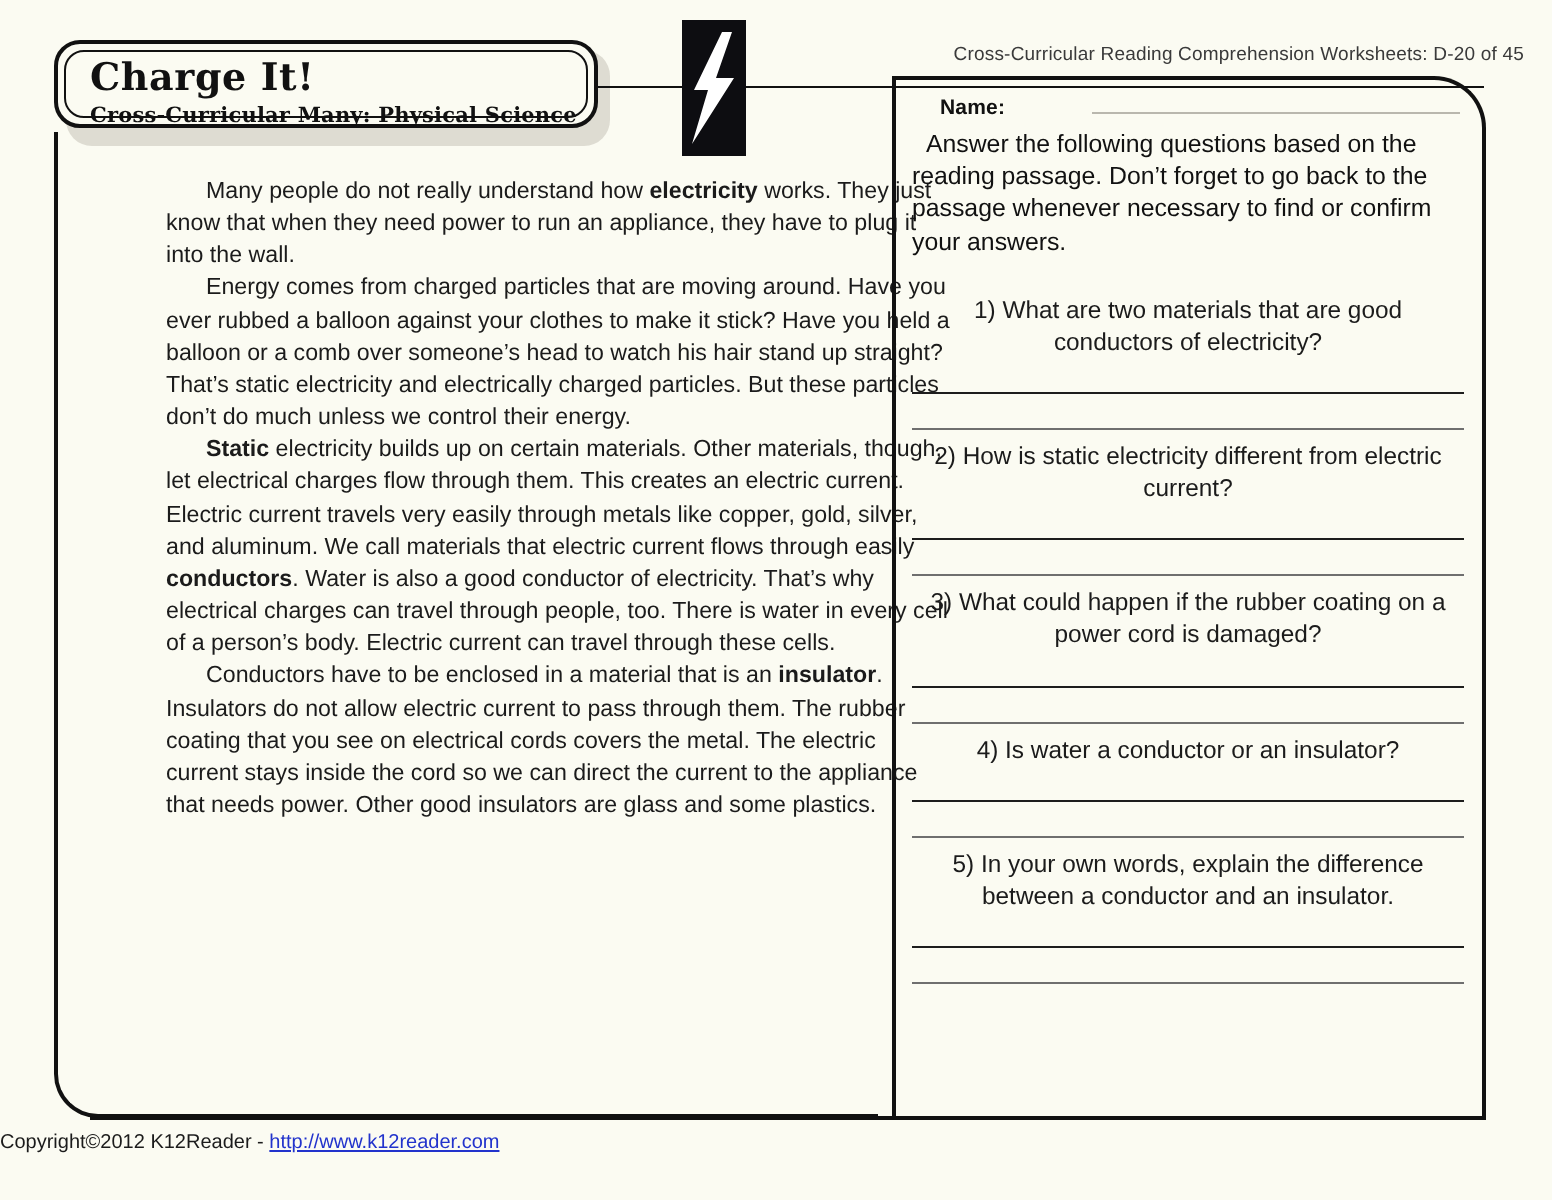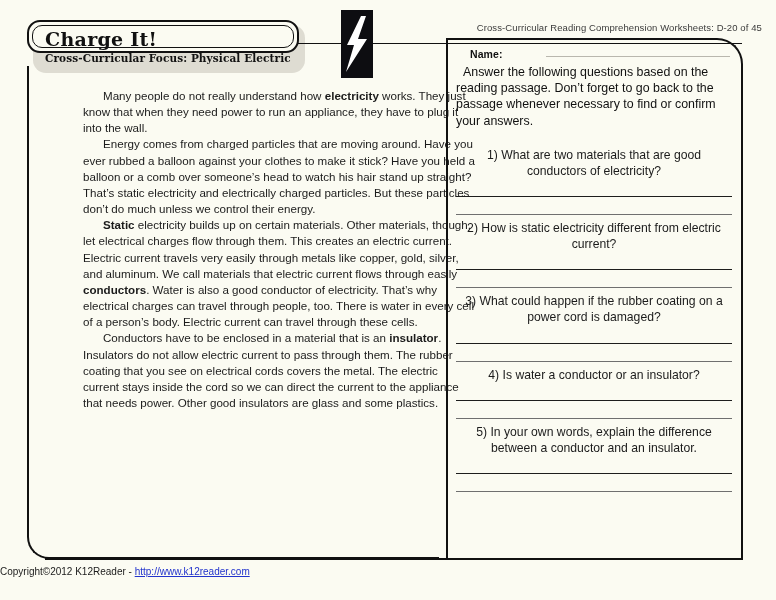--- a/index.html
+++ b/index.html
@@ -41,21 +41,21 @@
     width: 272px;
     height: 48px;
     background: #dedcd2;
     border-radius: 13px;
   }
   .title-box {
     position: absolute;
     left: 27px;
     top: 20px;
     width: 272px;
-    height: 33px;
+    height: 44px;
     background: #fbfbf2;
     border: 2.5px solid #111;
     border-radius: 13px;
     box-sizing: border-box;
     z-index: 4;
     padding-left: 23px;
   }
   .title-box-inner {
     position: absolute;
     inset: 3px;
@@ -246,21 +246,21 @@
 <body>
 
 <div class="page">
 
   <div class="worksheet-header">Cross-Curricular Reading Comprehension Worksheets: D-20 of 45</div>
 
   <div class="title-shadow"></div>
   <div class="title-box">
     <div class="title-box-inner">
       <div class="title-main">Charge It!</div>
-      <div class="title-sub">Cross-Curricular Focus: Physical Electric</div>
+      <div class="title-sub">Cross-Curricular Many: Physical Science</div>
     </div>
   </div>
 
   <div class="connector-line"></div>
 
   <div class="bolt-box">
     <svg width="26" height="60" viewBox="0 0 26 60" aria-hidden="true">
       <polygon points="17,2 3,31 10,31 2,58 23,25 14,25 22,2" fill="#ffffff"></polygon>
     </svg>
   </div>

